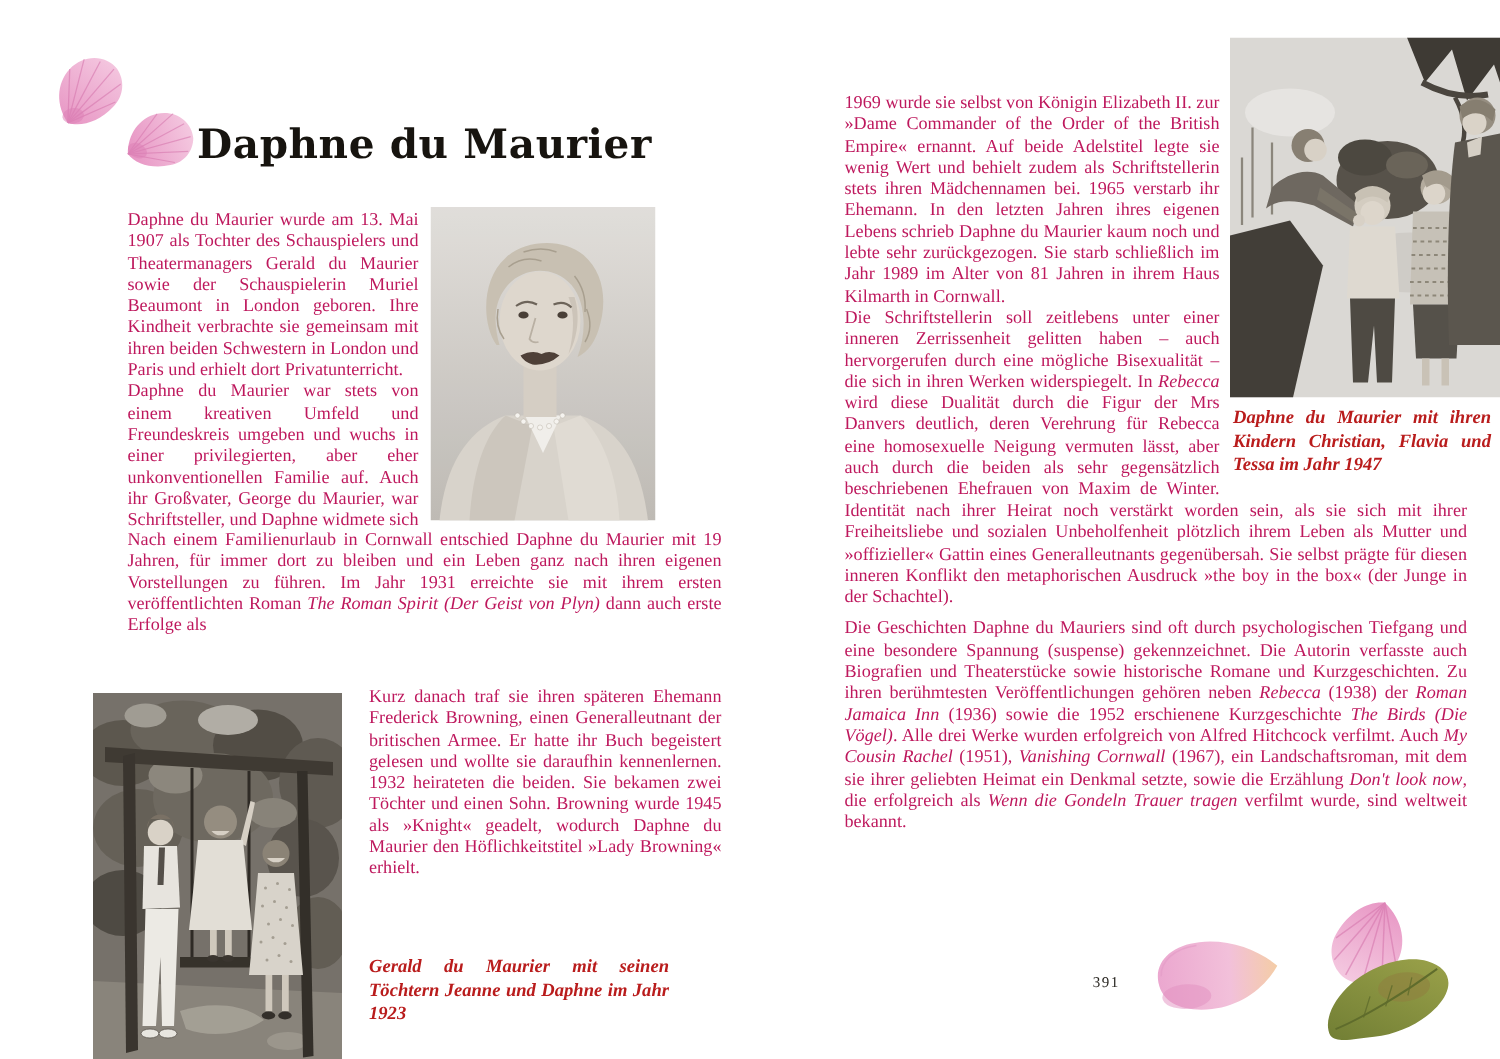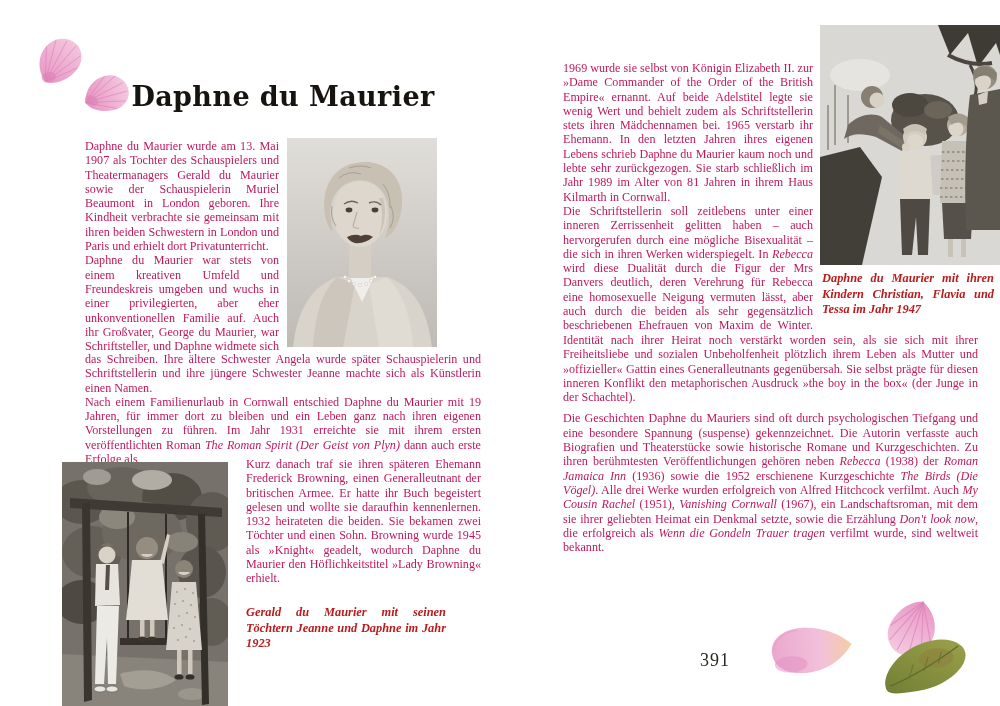--- a/index.html
+++ b/index.html
@@ -15,22 +15,22 @@
   .title {
     position:absolute; left:85px; top:63px; width:396px; text-align:center;
     font-size:27px; letter-spacing:0.4px; color:#17140f;
     font-family:"DejaVu Serif","Liberation Serif",serif;
   }
   .caption {
     position:absolute; font-style:italic; font-weight:700; color:#b91c1c;
     font-size:12.4px; line-height:15.6px; text-align:justify;
   }
   .pagenum {
-    position:absolute; left:700px; top:650px; width:75px; text-align:left;
-    font-size:18px; letter-spacing:1px; color:#2a2722;
+    position:absolute; left:700px; top:650px; width:75px; text-align:center;
+    font-size:10px; letter-spacing:1px; color:#2a2722;
   }
   .photo { position:absolute; display:block; }
   .decor { position:absolute; }
 </style>
 </head>
 <body>
 
 <div id="stage">
 
   <div>
@@ -114,21 +114,20 @@
       </g>
       <path d="M57,66 q7,-5 14,-1" fill="none" stroke="#6d645a" stroke-width="1.4"></path>
       <path d="M82,65 q7,-3 12,2" fill="none" stroke="#6d645a" stroke-width="1.4"></path>
       <ellipse cx="62" cy="72" rx="3.4" ry="2.4" fill="#493f37"></ellipse>
       <ellipse cx="88" cy="72" rx="3.4" ry="2.4" fill="#493f37"></ellipse>
       <path d="M70,74 L66,88 q2,3 6,2" fill="none" stroke="#b9b0a3" stroke-width="1.2"></path>
       <path d="M60,99 Q68,95 74,98 Q80,95 86,99 Q78,106 68,105 Q62,103 60,99 Z" fill="#4e4038"></path>
     </svg>
 
     <div class="txt" style="left:85px; top:352px; width:396px;">
-      <p>das Schreiben. Ihre ältere Schwester Angela wurde später Schauspielerin und Schriftstellerin und ihre jüngere Schwester Jeanne machte sich als Künstlerin einen Namen.</p>
       <p>Nach einem Familienurlaub in Cornwall entschied Daphne du Maurier mit 19 Jahren, für immer dort zu bleiben und ein Leben ganz nach ihren eigenen Vorstellungen zu führen. Im Jahr 1931 erreichte sie mit ihrem ersten veröffentlichten Roman <i>The Roman Spirit (Der Geist von Plyn)</i> dann auch erste Erfolge als</p>
     </div>
 
     <svg class="photo" style="left:62px; top:462px;" width="166" height="244" viewBox="0 0 166 244">
       <rect width="166" height="244" fill="#76716a"></rect>
       <g opacity="0.9">
         <ellipse cx="20" cy="40" rx="28" ry="22" fill="#5a554c"></ellipse>
           <ellipse cx="60" cy="25" rx="35" ry="20" fill="#68635a"></ellipse>
         <ellipse cx="110" cy="35" rx="30" ry="24" fill="#4f4a42"></ellipse>
           <ellipse cx="150" cy="60" rx="26" ry="30" fill="#5d5850"></ellipse>
@@ -192,21 +191,21 @@
       <rect x="115" y="188" width="4.5" height="24" fill="#cfc8bc"></rect>
       <rect x="126" y="188" width="4.5" height="24" fill="#cfc8bc"></rect>
       <ellipse cx="117" cy="215" rx="4.5" ry="2.6" fill="#332f2a"></ellipse>
       <ellipse cx="128" cy="215" rx="4.5" ry="2.6" fill="#332f2a"></ellipse>
     </svg>
 
     <div class="txt" style="left:246px; top:457px; width:235px; height:172px; overflow:hidden;">
       <p>Kurz danach traf sie ihren späteren Ehemann Frederick Browning, einen Generalleutnant der britischen Armee. Er hatte ihr Buch begeistert gelesen und wollte sie daraufhin kennenlernen. 1932 heirateten die beiden. Sie bekamen zwei Töchter und einen Sohn. Browning wurde 1945 als »Knight« geadelt, wodurch Daphne du Maurier den Höflichkeitstitel »Lady Browning« erhielt.</p>
     </div>
 
-    <div class="caption" style="left:246px; top:605px; width:200px;">Gerald du Maurier mit seinen Töchtern Jeanne und Daphne im Jahr 1923</div>
+    <div class="caption" style="left:246px; top:637px; width:200px;">Gerald du Maurier mit seinen Töchtern Jeanne und Daphne im Jahr 1923</div>
   </div>
 
   <div>
 
     <svg class="photo" style="left:820px; top:25px;" width="180" height="240" viewBox="0 0 180 240">
       <rect width="180" height="240" fill="#dad8d4"></rect>
       <ellipse cx="40" cy="50" rx="30" ry="16" fill="#e6e4e1"></ellipse>
       <ellipse cx="120" cy="150" rx="40" ry="20" fill="#cfccc7"></ellipse>
       <path d="M118,0 L130,30 L148,8 L158,42 L176,18 L180,30 L180,0 Z" fill="#3e3a34"></path>
       <path d="M128,30 q22,12 44,8" fill="none" stroke="#4a453e" stroke-width="4"></path>

